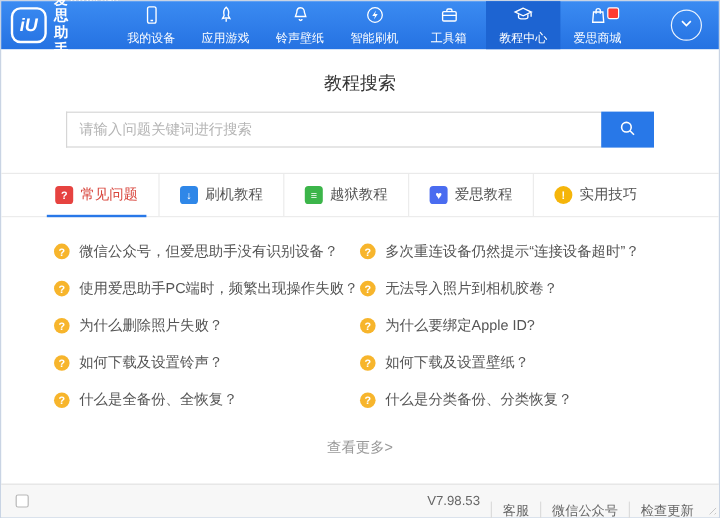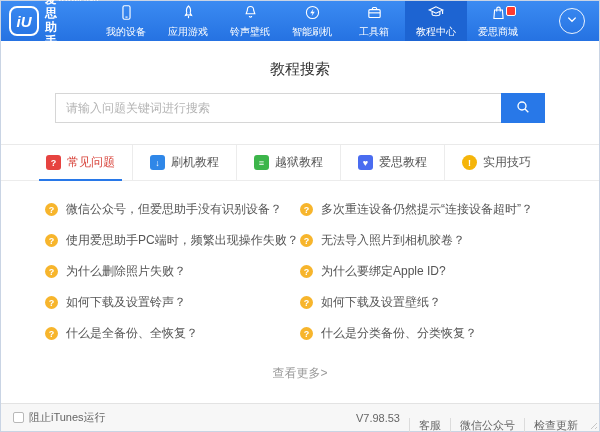--- a/index.html
+++ b/index.html
@@ -237,21 +237,20 @@
         </div>
       </div>
     </div>
 
     <div class="more">查看更多&gt;</div>
   </main>
 
   <footer class="statusbar">
     <label class="itunes">
       <span class="checkbox"></span>
-      <span>阻止iTunes运行</span>
     </label>
     <div class="status-right">
       <span class="s-item">V7.98.53</span>
       <span class="s-item link">客服</span>
       <span class="s-item link">微信公众号</span>
       <span class="s-item link">检查更新</span>
     </div>
   </footer>
 
   <div class="grip"></div>

